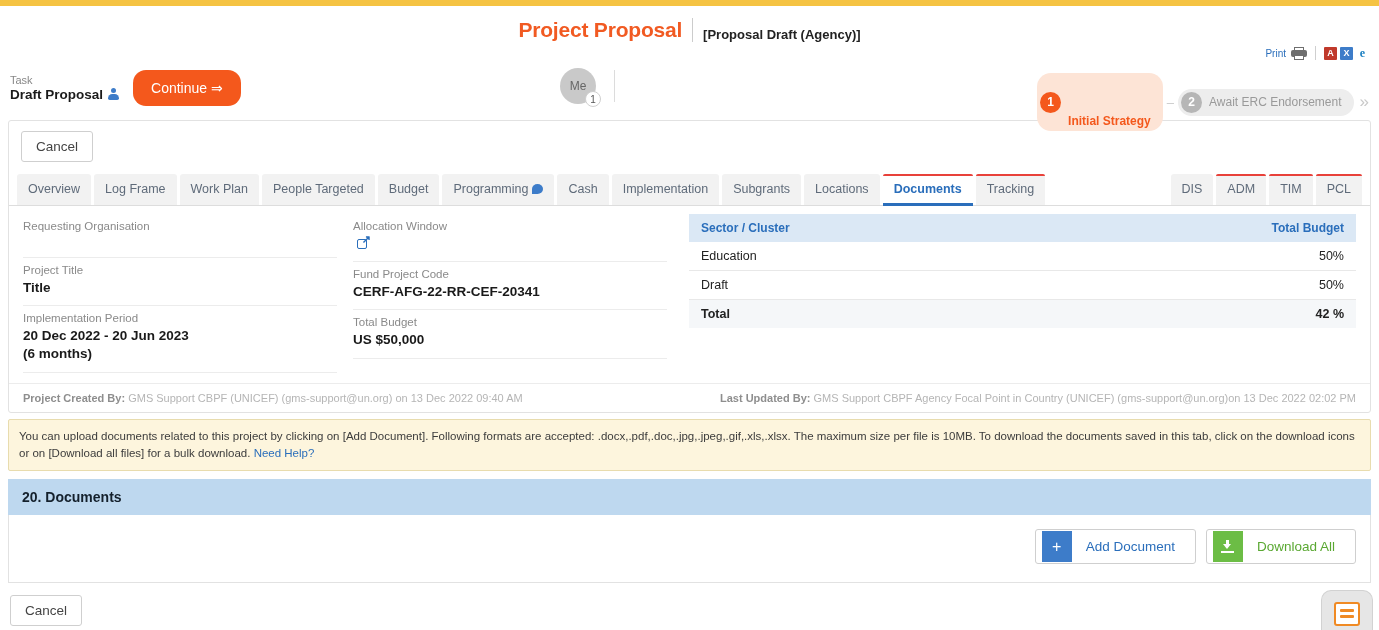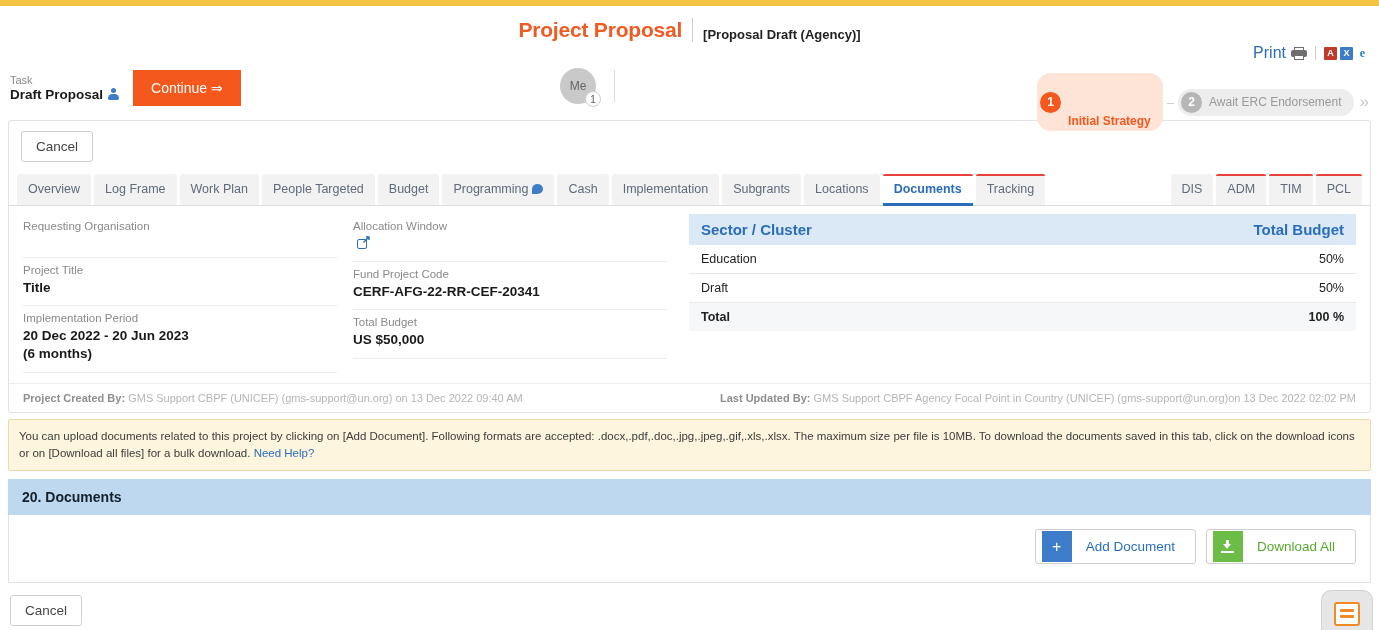--- a/index.html
+++ b/index.html
@@ -24,21 +24,21 @@
     color: #f15a22; font-size: 21px; font-weight: bold; letter-spacing: -0.2px;
   }
   .title-sep { width:1px; height:24px; background:#cccccc; }
   .title-sub { color:#222; font-size:13px; font-weight:bold; }
 
   
   .print-row {
     display:flex; align-items:center; justify-content:flex-end;
     gap:5px; padding-right:10px; height:22px;
   }
-  .print-link { color:#2a6ebb; font-size:16px; cursor:pointer; }
+  .print-link { color:#2a6ebb; font-size:10px; cursor:pointer; }
   .icon-printer { width:16px; height:13px; position:relative; display:inline-block; }
   .icon-printer .body{ position:absolute; left:0; top:3px; width:16px; height:7px; background:#6e6e6e; border-radius:2px;}
   .icon-printer .top{ position:absolute; left:3px; top:0px; width:10px; height:4px; background:#ffffff; border:1px solid #6e6e6e;}
   .icon-printer .out{ position:absolute; left:3px; top:8px; width:10px; height:5px; background:#ffffff; border:1px solid #6e6e6e;}
   .vsep { width:1px; height:14px; background:#cfcfcf; margin:0 3px; }
   .fmt-icons { display:flex; gap:3px; align-items:center; }
   .fmt { width:13px; height:13px; border-radius:1px; display:flex; align-items:center; justify-content:center;
          font-size:9px; font-weight:bold; color:#fff; }
   .fmt.pdf { background:#c0392b; }
   .fmt.xls { background:#3d7cc9; }
@@ -46,21 +46,21 @@
 
   
   .task-bar { display:flex; align-items:center; height:48px; padding: 0 10px; gap:14px; position:relative;}
   .task-block { line-height:1.15; }
   .task-label { font-size:11px; color:#888; }
   .task-name { font-size:13.5px; font-weight:bold; color:#1a1a1a; display:flex; align-items:center; gap:5px;}
   .icon-person { display:inline-block; width:11px; height:12px; position:relative; }
   .icon-person .head { position:absolute; left:3px; top:0; width:5px; height:5px; border-radius:50%; background:#3d7cc9;}
   .icon-person .body { position:absolute; left:0; top:6px; width:11px; height:6px; border-radius:5px 5px 2px 2px; background:#3d7cc9;}
   .btn-continue {
-    background:#f4581c; color:#fff; border:none; border-radius:0;
+    background:#f4581c; color:#fff; border:none; border-radius:13px;
     font-size:14px; padding:10px 18px; cursor:pointer; font-family:inherit;
   }
   .btn-release {
     background:#7f7f7f; color:#fff; border:none; border-radius:3px;
     font-size:14px; padding:10px 18px; cursor:pointer; font-family:inherit;
   }
   .me-wrap { position:absolute; left:560px; top:4px; display:flex; align-items:center; gap:8px;}
   .avatar { width:36px; height:36px; border-radius:50%; background:#c9c9c9; color:#666;
             display:flex; align-items:center; justify-content:center; font-size:12px; position:relative;}
   .avatar .badge { position:absolute; right:-5px; bottom:-3px; width:16px; height:16px; border-radius:50%;
@@ -118,21 +118,21 @@
   .fld-label { font-size:11.5px; color:#8a8a8a; margin-bottom:3px; }
   .fld-value { font-size:13.5px; font-weight:bold; color:#1a1a1a; line-height:1.35;}
   .ext-link { display:inline-block; width:13px; height:13px; position:relative; vertical-align:-1px; margin-left:4px; cursor:pointer;}
   .ext-link .box { position:absolute; left:0; bottom:0; width:10px; height:10px; border:1.5px solid #2a6ebb; border-radius:2px;}
   .ext-link .arr { position:absolute; right:-1px; top:-1px; color:#2a6ebb; font-size:11px; line-height:9px;}
 
   
   .sum-right { flex:1; padding-right:14px; }
   table.sector { width:100%; border-collapse:collapse; }
   table.sector th {
-    background:#dbe8f5; color:#2a6ebb; font-size:15px; text-align:left;
+    background:#dbe8f5; color:#2a6ebb; font-size:12px; text-align:left;
     padding:7px 12px;
   }
   table.sector th.right, table.sector td.right { text-align:right; }
   table.sector td { font-size:12.5px; color:#222; padding:7px 12px; border-bottom:1px solid #e8e8e8; }
   table.sector tr.total td { background:#f5f7f9; font-weight:bold; border-bottom:none;}
 
   
   .meta-row { display:flex; justify-content:space-between; border-top:1px solid #ececec;
               margin: 10px 0 0 0; padding: 8px 14px; font-size:11px; color:#b5b5b5; }
   .meta-row b { color:#8e8e8e; }
@@ -312,21 +312,21 @@
             <tr>
               <td>Education</td>
               <td class="right">50%</td>
             </tr>
             <tr>
               <td>Draft</td>
               <td class="right">50%</td>
             </tr>
             <tr class="total">
               <td>Total</td>
-              <td class="right">100 %</td>
+              <td class="right">42 %</td>
             </tr>
           </tbody>
         </table>
       </div>
     </div>
 
     <div class="meta-row">
       <div>
         <b>Project Created By:</b>
         <span>GMS Support CBPF (UNICEF) (gms-support@un.org) on 13 Dec 2022 09:40 AM</span>

